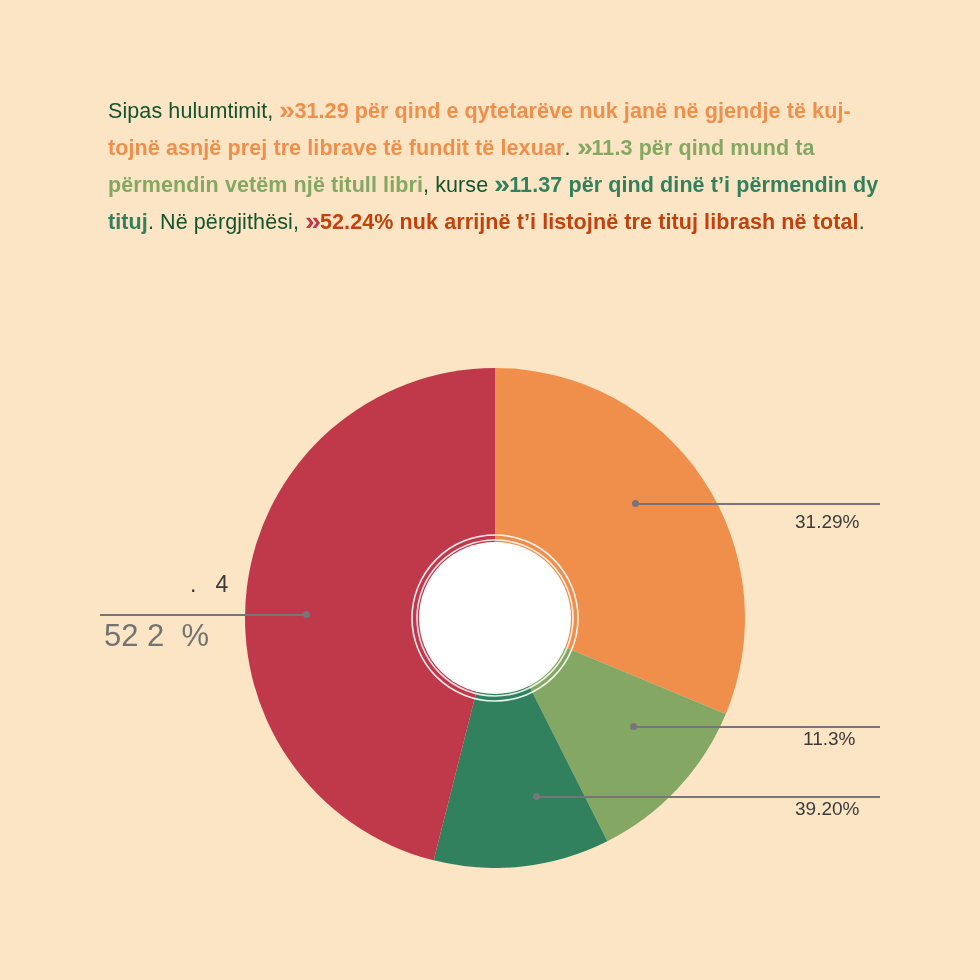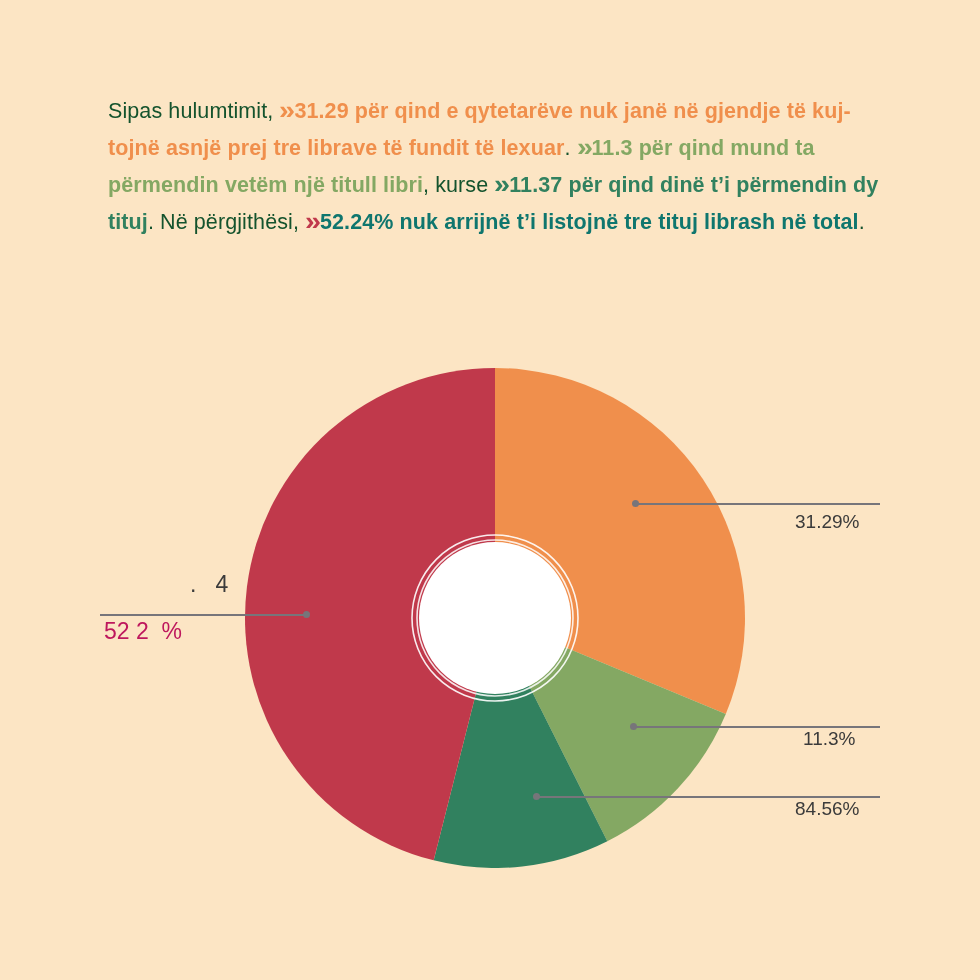--- a/index.html
+++ b/index.html
@@ -25,21 +25,21 @@
     line-height: 35px;
     color: #3b3b3b;
     letter-spacing: 0.1px;
     text-align: left;
   }
   #headline .seg { white-space: pre-wrap; }
   #headline .plain { color: #14532d; font-weight: 400; }
   #headline .orange { color: #f08f4c; font-weight: 700; }
   #headline .lgreen { color: #84a863; font-weight: 700; }
   #headline .dgreen { color: #31815f; font-weight: 700; }
-  #headline .red    { color: #0f766e; font-weight: 700; }
+  #headline .red    { color: #c2410c; font-weight: 700; }
   #headline .chev {
     font-weight: 700;
     font-size: 25px;
     letter-spacing: -3px;
     display: inline-block;
     transform: translateY(1px) scaleX(1.15);
     padding: 0 3px 0 1px;
   }
   #headline .chev.orange { color: #f08f4c; }
   #headline .chev.lgreen { color: #84a863; }
@@ -87,22 +87,22 @@
 
   
   .glitch-top {
     position: absolute;
     font-size: 23px;
     color: #3b3b3b;
     white-space: pre;
   }
   .glitch-bottom {
     position: absolute;
-    font-size: 23px;
-    color: #be185d;
+    font-size: 31px;
+    color: #737373;
     white-space: pre;
   }
 </style>
 </head>
 <body style="background: rgb(252, 229, 196);">
 
 <div id="headline"><span class="seg plain">Sipas hulumtimit, </span><span class="seg chev orange">»</span><span class="seg orange">31.29 për qind e qytetarëve nuk janë në gjendje të kuj-tojnë asnjë prej tre librave të fundit të lexuar</span><span class="seg plain">. </span><span class="seg chev lgreen">»</span><span class="seg lgreen">11.3 për qind mund ta përmendin vetëm një titull libri</span><span class="seg plain">, kurse </span><span class="seg chev dgreen">»</span><span class="seg dgreen">11.37 për qind dinë t’i përmendin dy tituj</span><span class="seg plain">. Në përgjithësi, </span><span class="seg chev red">»</span><span class="seg red">52.24% nuk arrijnë t’i listojnë tre tituj librash në total</span><span class="seg plain">.</span></div>
 
 <div id="chart-area">
 
@@ -129,21 +129,21 @@
 
   <div class="leader">
     <div class="leader-dot" style="left:630px; top:423px;"></div>
     <div class="leader-line" style="left:634px; top:426px; width:246px;"></div>
     <div class="slice-label" style="left:803px; top:428px;">11.3%</div>
   </div>
 
   <div class="leader">
     <div class="leader-dot" style="left:533px; top:493px;"></div>
     <div class="leader-line" style="left:537px; top:496px; width:343px;"></div>
-    <div class="slice-label" style="left:795px; top:498px;">84.56%</div>
+    <div class="slice-label" style="left:795px; top:498px;">39.20%</div>
   </div>
 
   <div class="leader">
     <div class="leader-dot" style="left:303px; top:311px;"></div>
     <div class="leader-line" style="left:100px; top:314px; width:206px;"></div>
     <div class="glitch-top" style="left:190px; top:271px;">.   4</div>
     <div class="glitch-bottom" style="left:104px; top:318px;">52 2  %</div>
   </div>
 
 </div>

